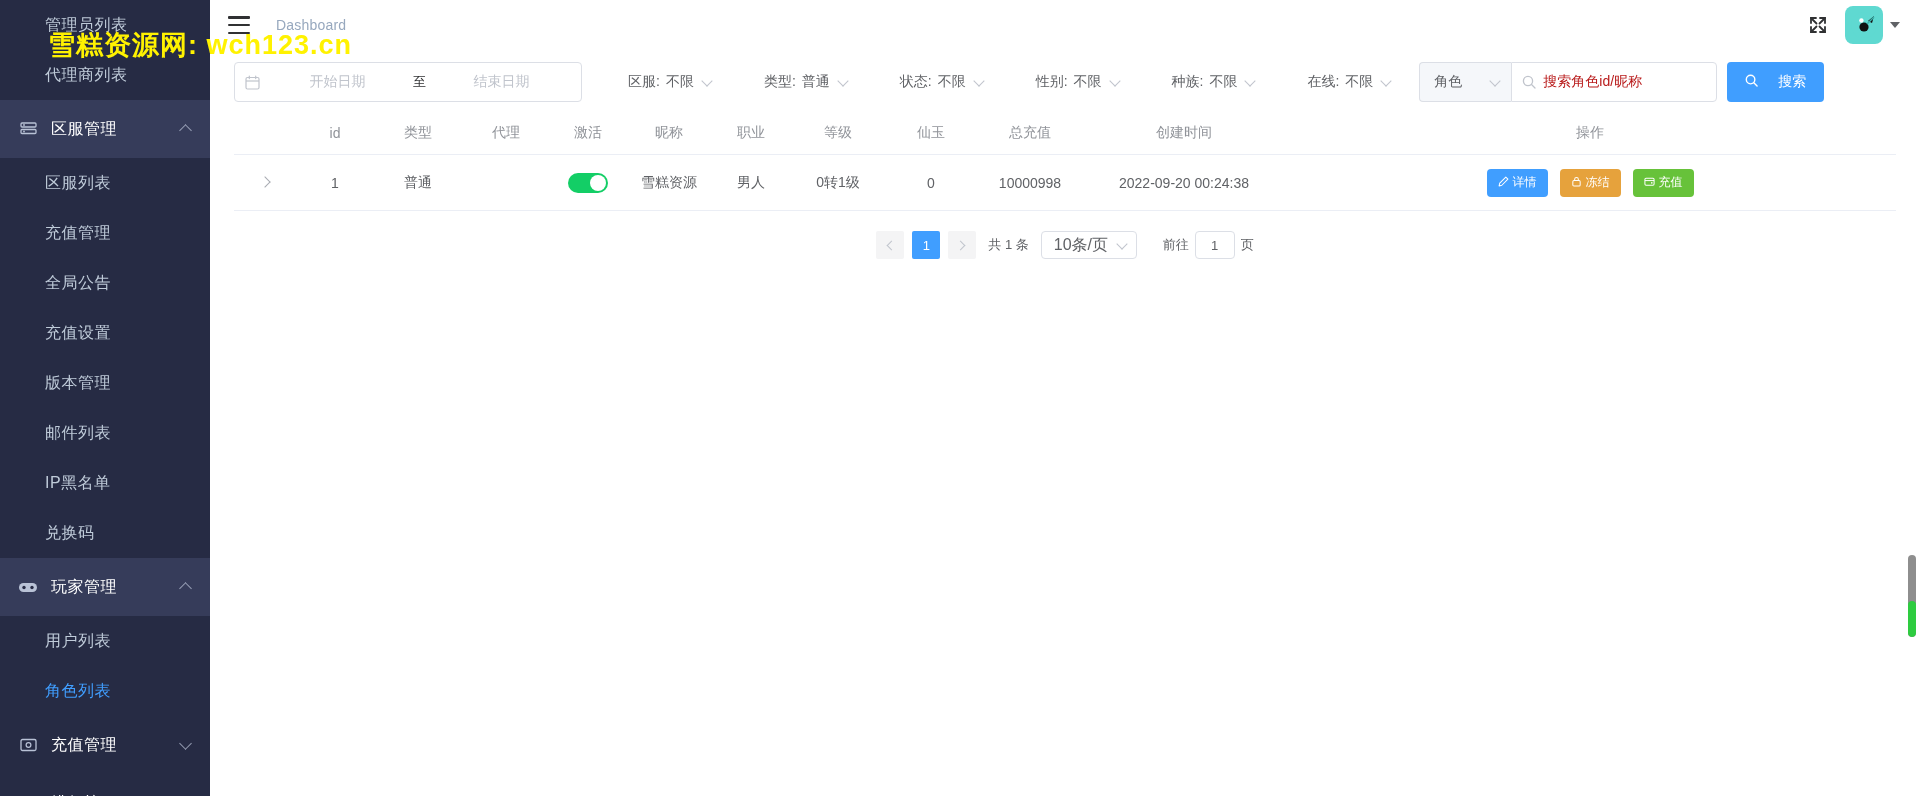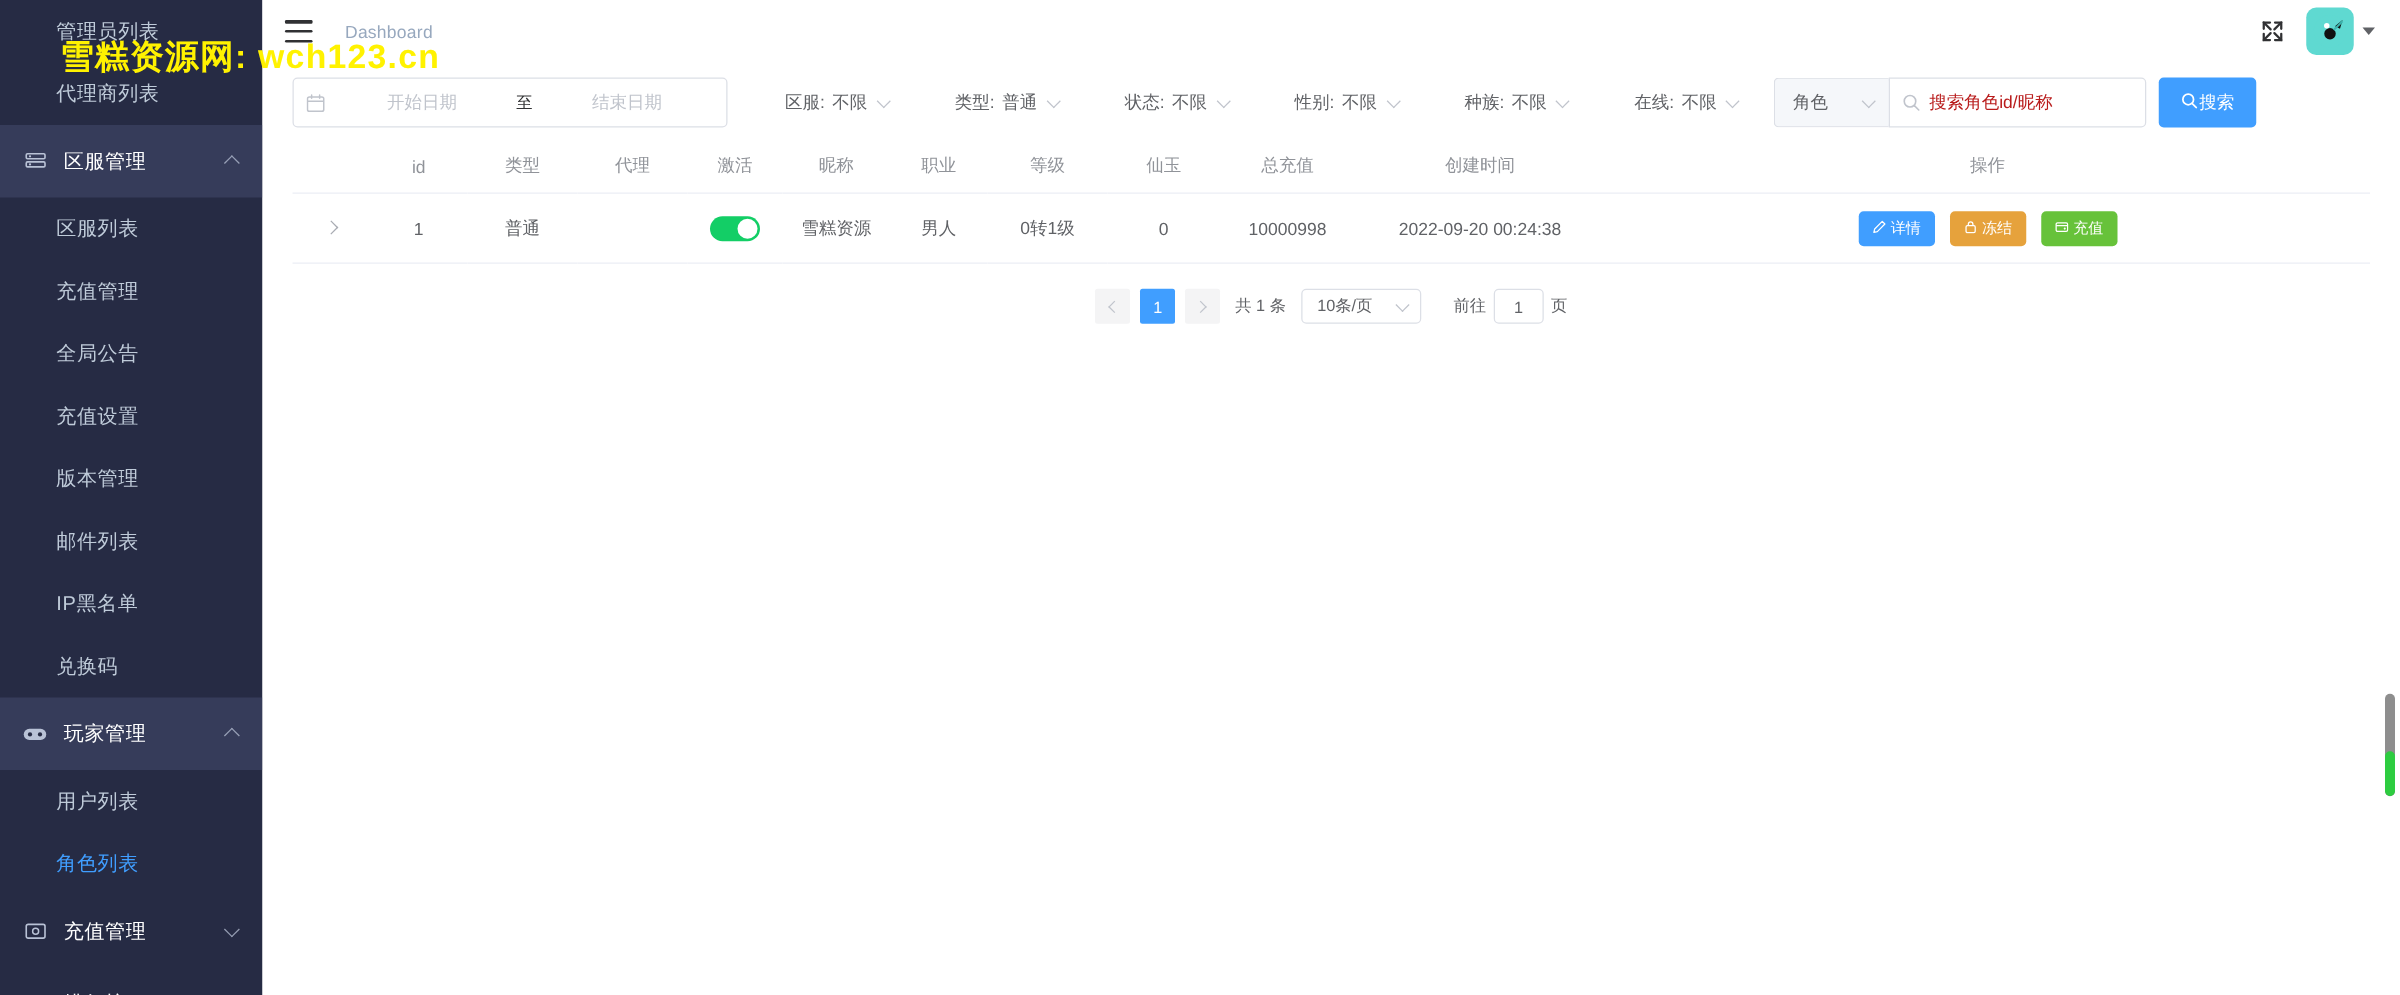--- a/index.html
+++ b/index.html
@@ -210,21 +210,21 @@
     margin-left: 10px;
     height: 40px;
     padding: 0 18px;
     background: #409EFF;
     color: #fff;
     border: none;
     border-radius: 4px;
     font-size: 14px;
     display: inline-flex;
     align-items: center;
-    gap: 1px;
+    gap: 20px;
     cursor: pointer;
     font-family: inherit;
   }
 
   
   #tbl { width: 100%; border-collapse: collapse; table-layout: fixed; }
   #tbl th {
     font-size: 14px;
     font-weight: normal;
     color: #909399;
@@ -328,21 +328,21 @@
   }
   .pg-total { padding: 0 4px; color: #606266; }
   .pg-size {
     width: 96px; height: 28px;
     border: 1px solid #dcdfe6;
     border-radius: 4px;
     display: inline-flex;
     align-items: center;
     justify-content: space-between;
     padding: 0 7px 0 12px;
-    font-size: 13px;
+    font-size: 16px;
     color: #606266;
     background: #fff;
     cursor: pointer;
   }
   .pg-jump { display: inline-flex; align-items: center; gap: 6px; margin-left: 18px; color:#606266;}
   .pg-jump-input {
     width: 40px; height: 28px;
     border: 1px solid #dcdfe6;
     border-radius: 4px;
     text-align: center;

